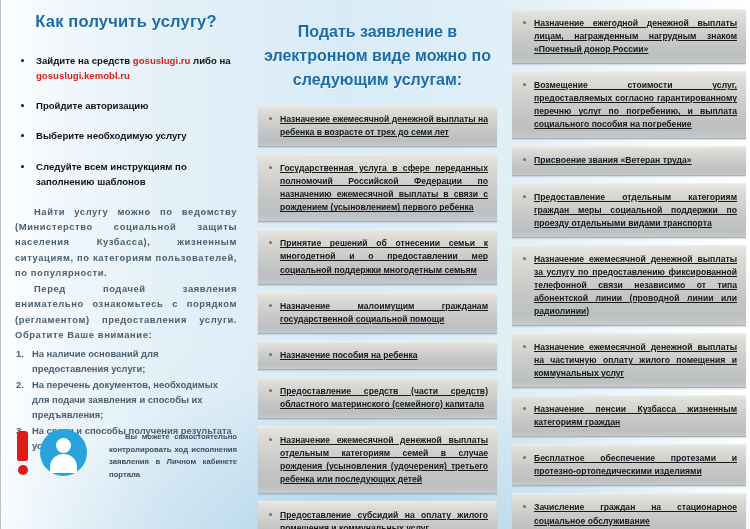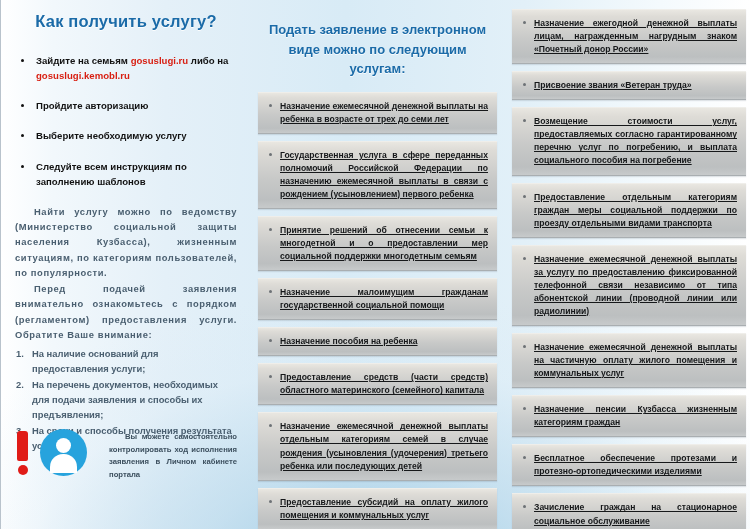--- a/index.html
+++ b/index.html
@@ -177,21 +177,21 @@
   }
   .notice-text span { display: block; text-indent: 16px; }
 
   
   #col-mid   { left: 252px; width: 249px; }
   #col-right { left: 506px; width: 244px; }
 
   .title-mid {
     margin: 20px 6px 0 6px;
     text-align: center;
-    font-size: 13px;
+    font-size: 16px;
     font-weight: bold;
     color: #1b6ba8;
     line-height: 1.5;
     text-shadow: 0 1px 0 rgba(255,255,255,0.8);
   }
 
   .cards { margin-top: 13px; }
   #col-right .cards { margin-top: 9px; }
 
   .card {
@@ -224,21 +224,21 @@
 </head>
 <body>
 
 <div id="page">
 
   <div class="col" id="col-left">
 
     <div class="title-left">Как получить услугу?</div>
 
     <ul class="bullets-left">
-      <li><span>Зайдите на семьям </span><span class="red">gosuslugi.ru</span><span> либо на </span><span class="red">gosuslugi.kemobl.ru</span></li>
+      <li><span>Зайдите на средств </span><span class="red">gosuslugi.ru</span><span> либо на </span><span class="red">gosuslugi.kemobl.ru</span></li>
       <li>Пройдите авторизацию</li>
       <li>Выберите необходимую услугу</li>
       <li>Следуйте всем инструкциям по заполнению шаблонов</li>
     </ul>
 
     <div class="para-block">
       <p class="spaced">Найти услугу можно по ведомству (Министерство социальной защиты населения Кузбасса), жизненным ситуациям, по категориям пользователей, по популярности.</p>
       <p class="spaced">Перед подачей заявления внимательно ознакомьтесь с порядком (регламентом) предоставления услуги. Обратите Ваше внимание:</p>
     </div>
 
@@ -274,22 +274,22 @@
       <div class="card">Предоставление средств (части средств) областного материнского (семейного) капитала</div>
       <div class="card">Назначение ежемесячной денежной выплаты отдельным категориям семей в случае рождения (усыновления (удочерения) третьего ребенка или последующих детей</div>
       <div class="card">Предоставление субсидий на оплату жилого помещения и коммунальных услуг</div>
       <div class="card">Назначение отдельным категориям граждан мер социальной поддержки по оплате жилого помещения и (или) коммунальных услуг в форме компенсационных выплат</div>
     </div>
   </div>
 
   <div class="col" id="col-right">
     <div class="cards">
       <div class="card">Назначение ежегодной денежной выплаты лицам, награжденным нагрудным знаком «Почетный донор России»</div>
+      <div class="card">Возмещение стоимости услуг, предоставляемых согласно гарантированному перечню услуг по погребению, и выплата социального пособия на погребение</div>
       <div class="card nojust">Присвоение звания «Ветеран труда»</div>
-      <div class="card">Возмещение стоимости услуг, предоставляемых согласно гарантированному перечню услуг по погребению, и выплата социального пособия на погребение</div>
       <div class="card">Предоставление отдельным категориям граждан меры социальной поддержки по проезду отдельными видами транспорта</div>
       <div class="card">Назначение ежемесячной денежной выплаты за услугу по предоставлению фиксированной телефонной связи независимо от типа абонентской линии (проводной линии или радиолинии)</div>
       <div class="card">Назначение ежемесячной денежной выплаты на частичную оплату жилого помещения и коммунальных услуг</div>
       <div class="card">Назначение пенсии Кузбасса жизненным категориям граждан</div>
       <div class="card">Бесплатное обеспечение протезами и протезно-ортопедическими изделиями</div>
       <div class="card">Зачисление граждан на стационарное социальное обслуживание</div>
 
     </div>
   </div>
 

